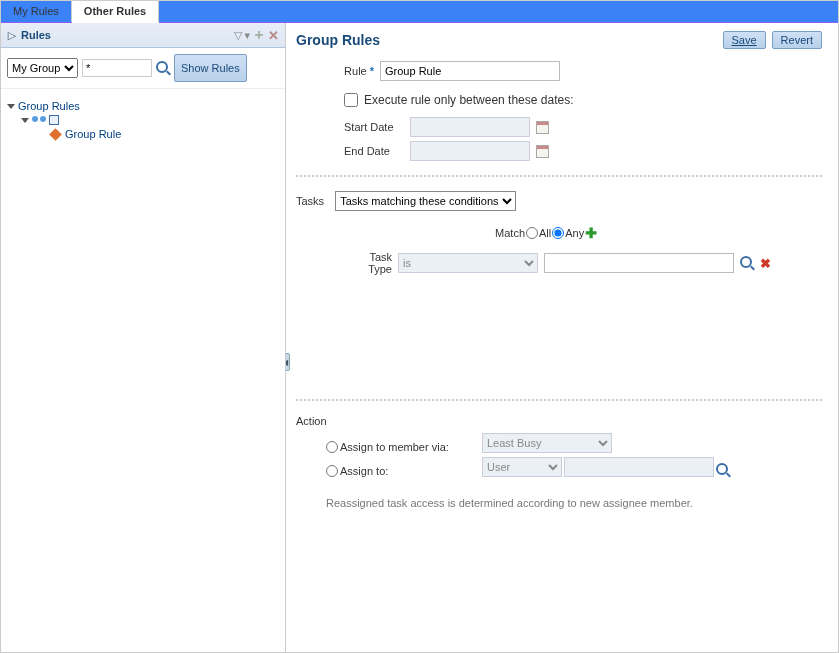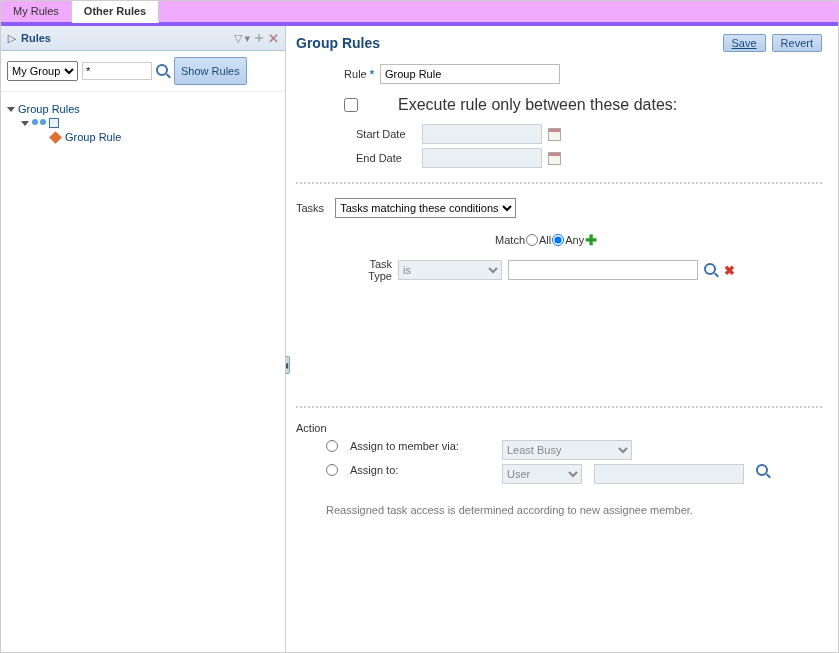--- a/index.html
+++ b/index.html
@@ -1,18 +1,18 @@
 <!DOCTYPE html>
 <html><head>
 <meta charset="utf-8">
 <style>
 * { box-sizing: border-box; margin: 0; padding: 0; }
 body { font-family: Tahoma, Arial, sans-serif; font-size: 11px; color: #333; background: #fff; }
 .container { width: 839px; height: 653px; border: 1px solid #ccc; display: flex; flex-direction: column; }
-.tabs { display: flex; border-bottom: 4px solid #8b5cf6; background: #f0abfc; }
+.tabs { display: flex; border-bottom: 1px solid #8b5cf6; background: #3b82f6; }
 .tab { padding: 4px 12px; cursor: pointer; border-right: 1px solid #ccc; }
 .tab.active { background: #fff; border-bottom: 2px solid #fff; margin-bottom: -1px; font-weight: bold; }
 .content { flex: 1; display: flex; min-height: 0; }
 .sidebar { width: 285px; border-right: 1px solid #ccc; display: flex; flex-direction: column; }
 .panel-header { background: linear-gradient(#e8eef7, #dce6f2); border-bottom: 1px solid #b0c4de; padding: 3px 6px; display: flex; align-items: center; gap: 4px; }
 .panel-header .collapse-icon { width: 10px; height: 10px; display: inline-flex; align-items: center; justify-content: center; color: #456; }
 .panel-title { font-weight: bold; color: #1a4a7a; flex: 1; }
 .panel-actions { display: flex; gap: 2px; align-items: center; }
 .panel-actions span { cursor: pointer; color: #888; font-size: 11px; }
 .search-row { padding: 6px; display: flex; align-items: center; gap: 4px; border-bottom: 1px solid #eee; }
@@ -42,39 +42,39 @@
 .form-row { display: flex; align-items: center; gap: 6px; margin: 6px 0 6px 18px; }
 .form-label { width: 60px; text-align: right; color: #333; }
 .req { color: #1a6fb8; font-weight: bold; margin-left: 3px; }
 .text-input { border: 1px solid #bbb; padding: 2px 4px; font-size: 11px; height: 20px; }
 .text-input.wide { width: 180px; }
 .text-input.dis { background: #ebf0f5; color: #888; border-color: #ccd; }
 .checkbox-row { display: flex; align-items: center; gap: 6px; margin: 12px 0 10px 48px; }
 .checkbox-row input { width: 14px; height: 14px; }
 .date-section { margin-left: 48px; }
 .date-row { display: flex; align-items: center; gap: 6px; margin: 4px 0; }
-.date-row .dlabel { width: 60px; margin-left: 12px; }
+.date-row .dlabel { width: 60px; }
 .date-row input { width: 120px; }
 .cal-icon { width: 13px; height: 13px; border: 1px solid #aaa; background: #f5f5ee; position: relative; }
 .cal-icon::before{content:"";position:absolute;top:0;left:0;right:0;height:3px;background:#c88;}
 .divider { border: none; border-top: 2px dotted #ccc; margin: 14px 0; }
 .section-label { display: inline-block; margin-right: 8px; }
 select.combo { font-size: 11px; height: 20px; background:#fff; border:1px solid #888; }
 select.combo.dis { background:#ebf0f5; color:#888; border-color:#ccd;}
 .match-row { display: flex; align-items: center; gap: 1px; margin: 14px 0 10px 0; justify-content: center; width: 360px; margin-left: 70px;}
 .radio { width: 12px; height: 12px; }
 .plus-icon { color: #2a9a2a; font-weight: bold; font-size: 14px; cursor: pointer; }
 .condition-row { display: flex; align-items: center; gap: 6px; margin-left: 56px; }
 .cond-label { width: 40px; text-align: right; }
-.task-type-sel { width: 104px; }
+.task-type-sel { width: 140px; }
 .task-val { width: 190px; }
 .delete-x { color: #d03a2a; font-weight: bold; font-size: 13px; cursor:pointer; }
 .action-block { margin-top: 6px; }
 .action-block .alabel { margin-bottom: 6px; display:block; }
-.action-row { display: flex; align-items: flex-start; gap: 12px; margin: 4px 0 4px 30px; }
+.action-row { display: flex; align-items: flex-end; gap: 2px; margin: 4px 0 4px 30px; }
 .action-row .rlabel { width: 140px; }
 .action-row select { width: 130px; }
 .action-row .userinput { width: 150px; }
 .note { margin: 18px 0 0 30px; color: #777; line-height: 1.5; }
 .separator-handle { position: absolute; left: -6px; top: 330px; width: 10px; height: 18px; background: #c8d8ea; border:1px solid #8aa; border-radius:2px; font-size:8px; display:flex; align-items:center; justify-content:center; color:#456;}
 </style>
 </head>
 <body>
 
 <div class="container">
@@ -129,21 +129,21 @@
         </div>
       </div>
 
       <div class="form-row">
         <span class="form-label"><span>Rule</span><span class="req">*</span></span>
         <input class="text-input wide" type="text" value="Group Rule" style="">
       </div>
 
       <div class="checkbox-row">
         <input type="checkbox" style="">
-        <span style="font-size:16px;margin-left:34px;">Execute rule only between these dates:</span>
+        <span style="font-size:12px;">Execute rule only between these dates:</span>
       </div>
 
       <div class="date-section">
         <div class="date-row">
           <span class="dlabel">Start Date</span>
           <input class="text-input dis" type="text" disabled="" style="">
           <span class="cal-icon"></span>
         </div>
         <div class="date-row">
           <span class="dlabel">End Date</span>

